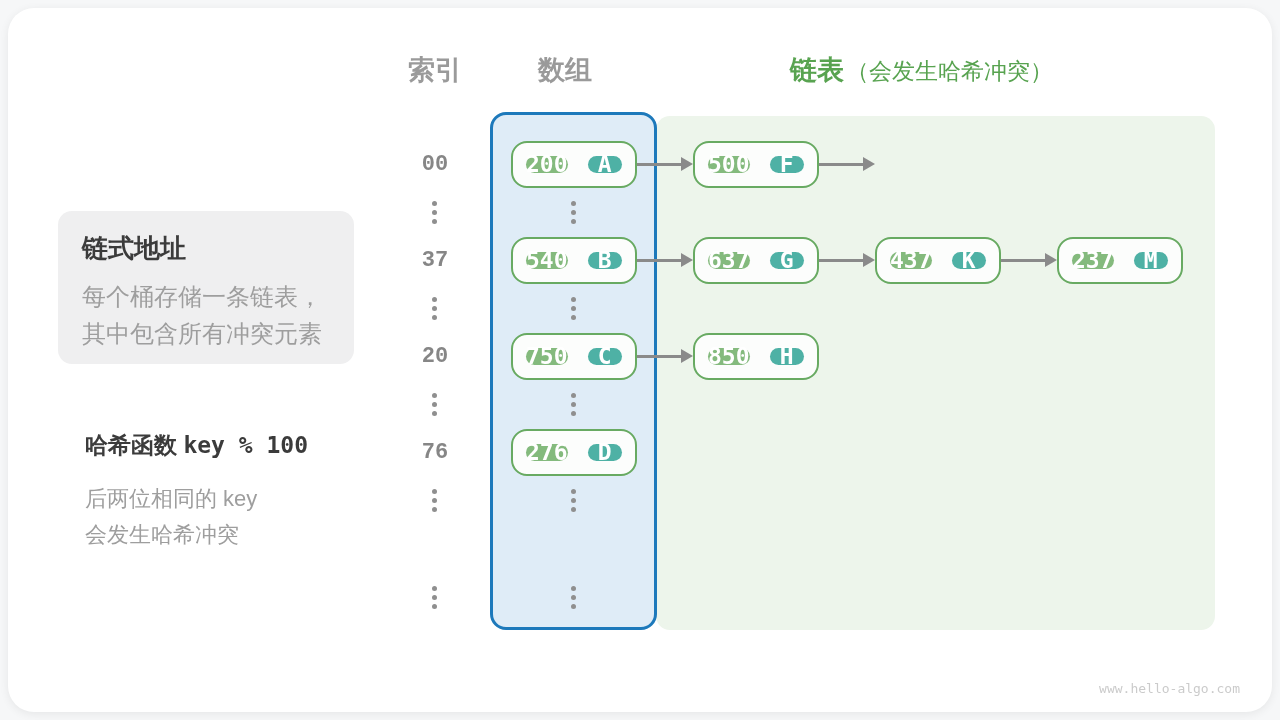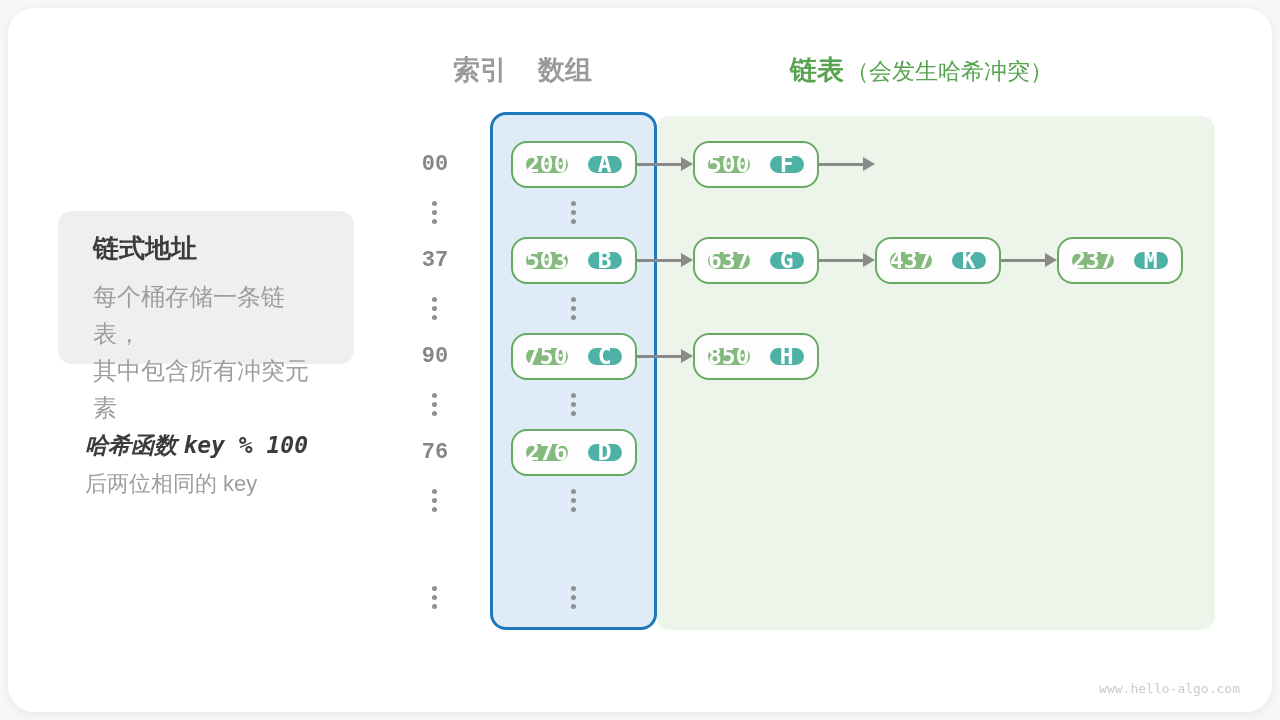--- a/index.html
+++ b/index.html
@@ -16,21 +16,21 @@
     --index-gray:#868686;
   }
   *{margin:0;padding:0;box-sizing:border-box;}
   html,body{width:1280px;height:720px;overflow:hidden;}
   body{background:#f6f7f8;font-family:"Liberation Sans",sans-serif;}
   .canvas{position:relative;width:1280px;height:720px;}
   .card{position:absolute;left:8px;top:8px;right:8px;bottom:8px;background:#ffffff;
         border-radius:26px;box-shadow:0 2px 10px rgba(0,0,0,0.07);}
   .hdr{position:absolute;top:54px;font-size:27px;font-weight:bold;color:#9a9a9a;
        width:70px;text-align:center;line-height:32px;}
-  .idx-hdr{left:400px;margin-left:45px;}
+  .idx-hdr{left:400px;}
   .arr-hdr{left:530px;}
   .list-hdr{left:790px;width:auto;text-align:left;display:flex;align-items:baseline;}
   .list-main{color:var(--green-header);font-weight:bold;font-size:27px;}
   .list-note{color:var(--green-header);font-weight:normal;font-size:23px;margin-left:2px;}
   .green-zone{position:absolute;left:656px;top:116px;width:559px;height:514px;
               background:var(--zone-green);border-radius:14px;z-index:1;}
   .blue-zone{position:absolute;left:490px;top:112px;width:167px;height:518px;
              background:var(--zone-blue-fill);border:3px solid var(--zone-blue-border);
              border-radius:16px;z-index:2;}
   #rows{position:absolute;left:0;top:0;width:100%;height:100%;z-index:3;}
@@ -44,25 +44,25 @@
         color:#ffffff;font-family:"DejaVu Sans Mono",monospace;font-weight:bold;font-size:23px;}
   .cell.key{background:var(--node-key);}
   .cell.val{background:var(--node-val);}
   .arrow{width:56px;height:54px;display:flex;align-items:center;flex:0 0 auto;}
   .arrow-line{flex:1;height:3px;background:var(--arrow-gray);}
   .arrow-head{width:0;height:0;border-top:7px solid transparent;border-bottom:7px solid transparent;
               border-left:12px solid var(--arrow-gray);margin-left:-1px;}
   .dots{position:absolute;z-index:3;display:flex;flex-direction:column;gap:4px;}
   .dot{width:5px;height:5px;border-radius:50%;background:#8f8f8f;}
   .info-card{position:absolute;left:58px;top:211px;width:296px;height:153px;
-             background:#efeff0;border-radius:14px;padding:20px 35px;z-index:3;}
+             background:#efeff0;border-radius:14px;padding:20px 24px;z-index:3;}
   .info-title{font-size:26px;font-weight:bold;color:var(--text-dark);margin-bottom:12px;}
   .info-line{font-size:24px;color:var(--text-gray);line-height:37px;}
   .hash-block{position:absolute;left:85px;top:430px;z-index:3;}
-  .hash-title{font-size:23px;font-weight:bold;color:var(--text-dark);margin-bottom:5px;font-style:italic;}
+  .hash-title{font-size:23px;font-weight:bold;color:var(--text-dark);margin-bottom:20px;}
   .hash-title .mono{font-family:"DejaVu Sans Mono",monospace;font-weight:bold;}
   .hash-line{font-size:22px;color:var(--text-gray);line-height:36px;}
   .watermark{position:absolute;right:40px;bottom:24px;font-family:"DejaVu Sans Mono",monospace;
              font-size:13px;color:#cbcbcb;z-index:3;}
 </style>
 </head>
 <body>
 
 <div class="canvas">
   <div class="card"></div>
@@ -93,21 +93,21 @@
           <div class="cell val">F</div>
         </div>
         <div class="arrow">
           <div class="arrow-line"></div>
           <div class="arrow-head"></div>
         </div>
       </div>
       <div class="row" style="top: 233px;">
         <div class="idx">37</div>
         <div class="kvnode first">
-          <div class="cell key">503</div>
+          <div class="cell key">540</div>
           <div class="cell val">B</div>
         </div>
         <div class="arrow">
           <div class="arrow-line"></div>
           <div class="arrow-head"></div>
         </div>
         <div class="kvnode">
           <div class="cell key">637</div>
           <div class="cell val">G</div>
         </div>
@@ -122,21 +122,21 @@
         <div class="arrow">
           <div class="arrow-line"></div>
           <div class="arrow-head"></div>
         </div>
         <div class="kvnode">
           <div class="cell key">237</div>
           <div class="cell val">M</div>
         </div>
       </div>
       <div class="row" style="top: 329px;">
-        <div class="idx">90</div>
+        <div class="idx">20</div>
         <div class="kvnode first">
           <div class="cell key">750</div>
           <div class="cell val">C</div>
         </div>
         <div class="arrow">
           <div class="arrow-line"></div>
           <div class="arrow-head"></div>
         </div>
         <div class="kvnode">
           <div class="cell key">850</div>
@@ -207,16 +207,17 @@
     <div class="info-line">每个桶存储一条链表，</div>
     <div class="info-line">其中包含所有冲突元素</div>
   </div>
 
   <div class="hash-block">
     <div class="hash-title">
       <span>哈希函数</span>
       <span class="mono">key % 100</span>
     </div>
     <div class="hash-line">后两位相同的 key</div>
+    <div class="hash-line">会发生哈希冲突</div>
   </div>
 
   <div class="watermark">www.hello-algo.com</div>
 </div>
 
 </body></html>

